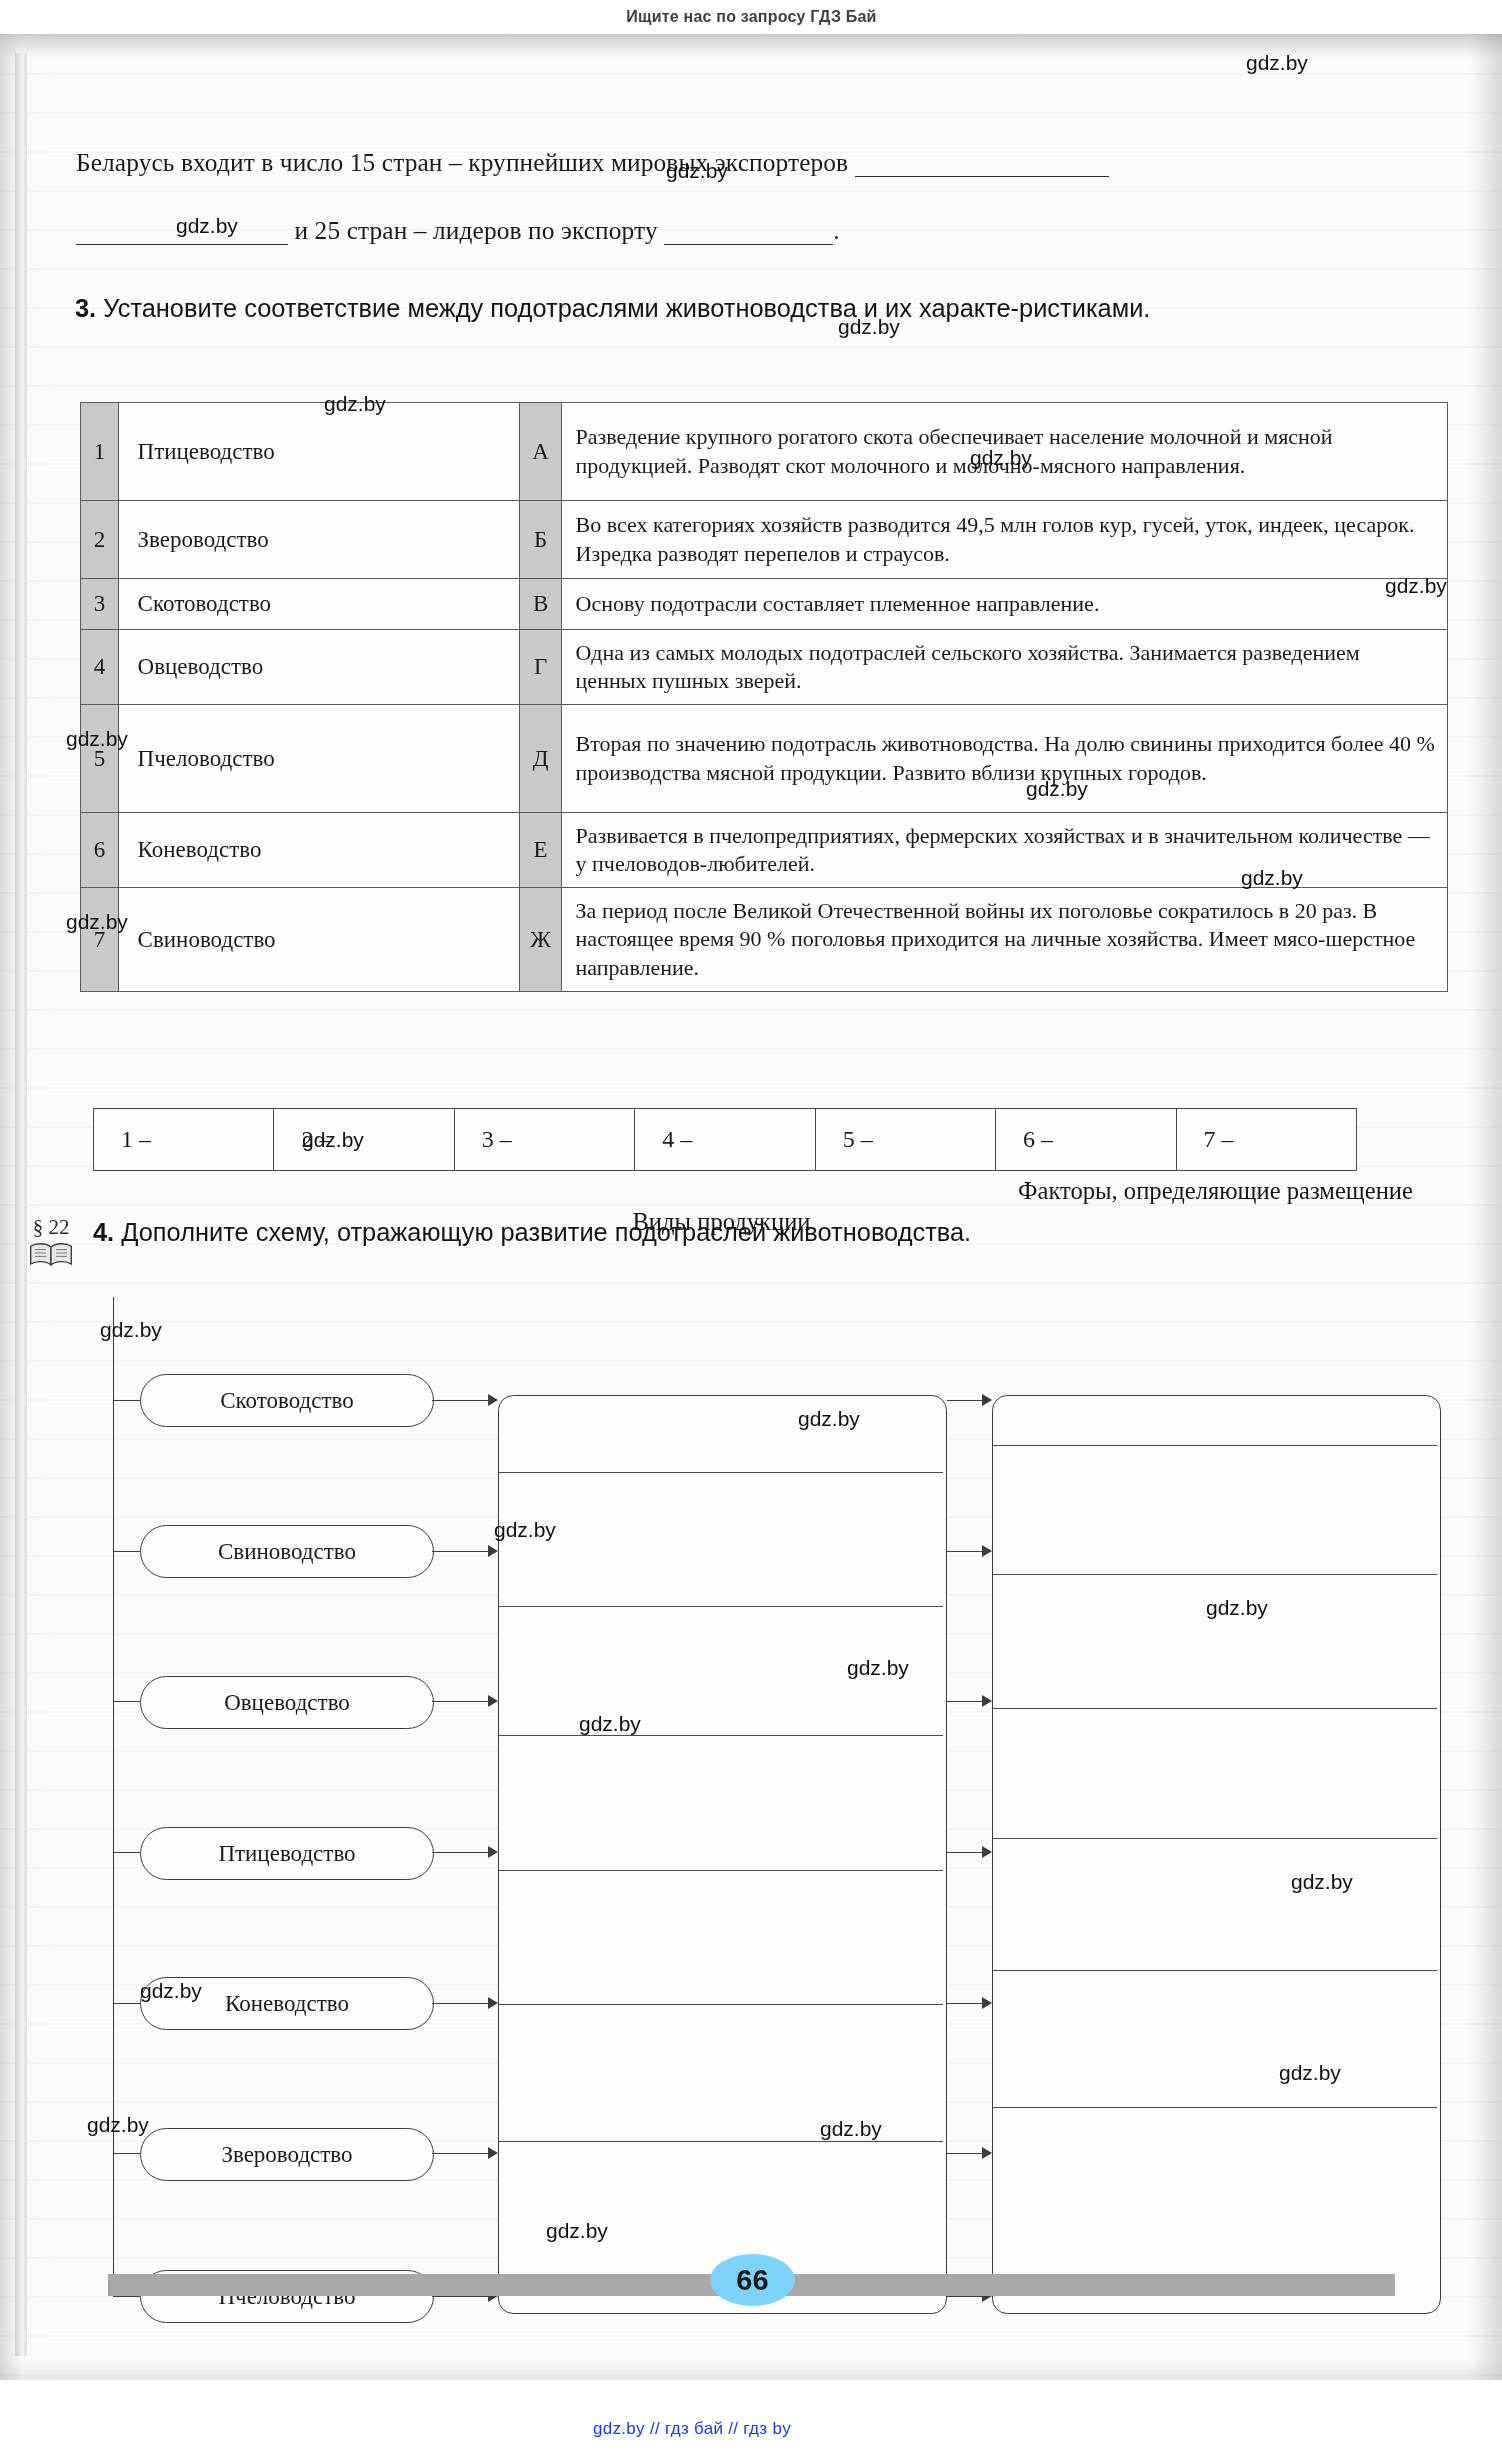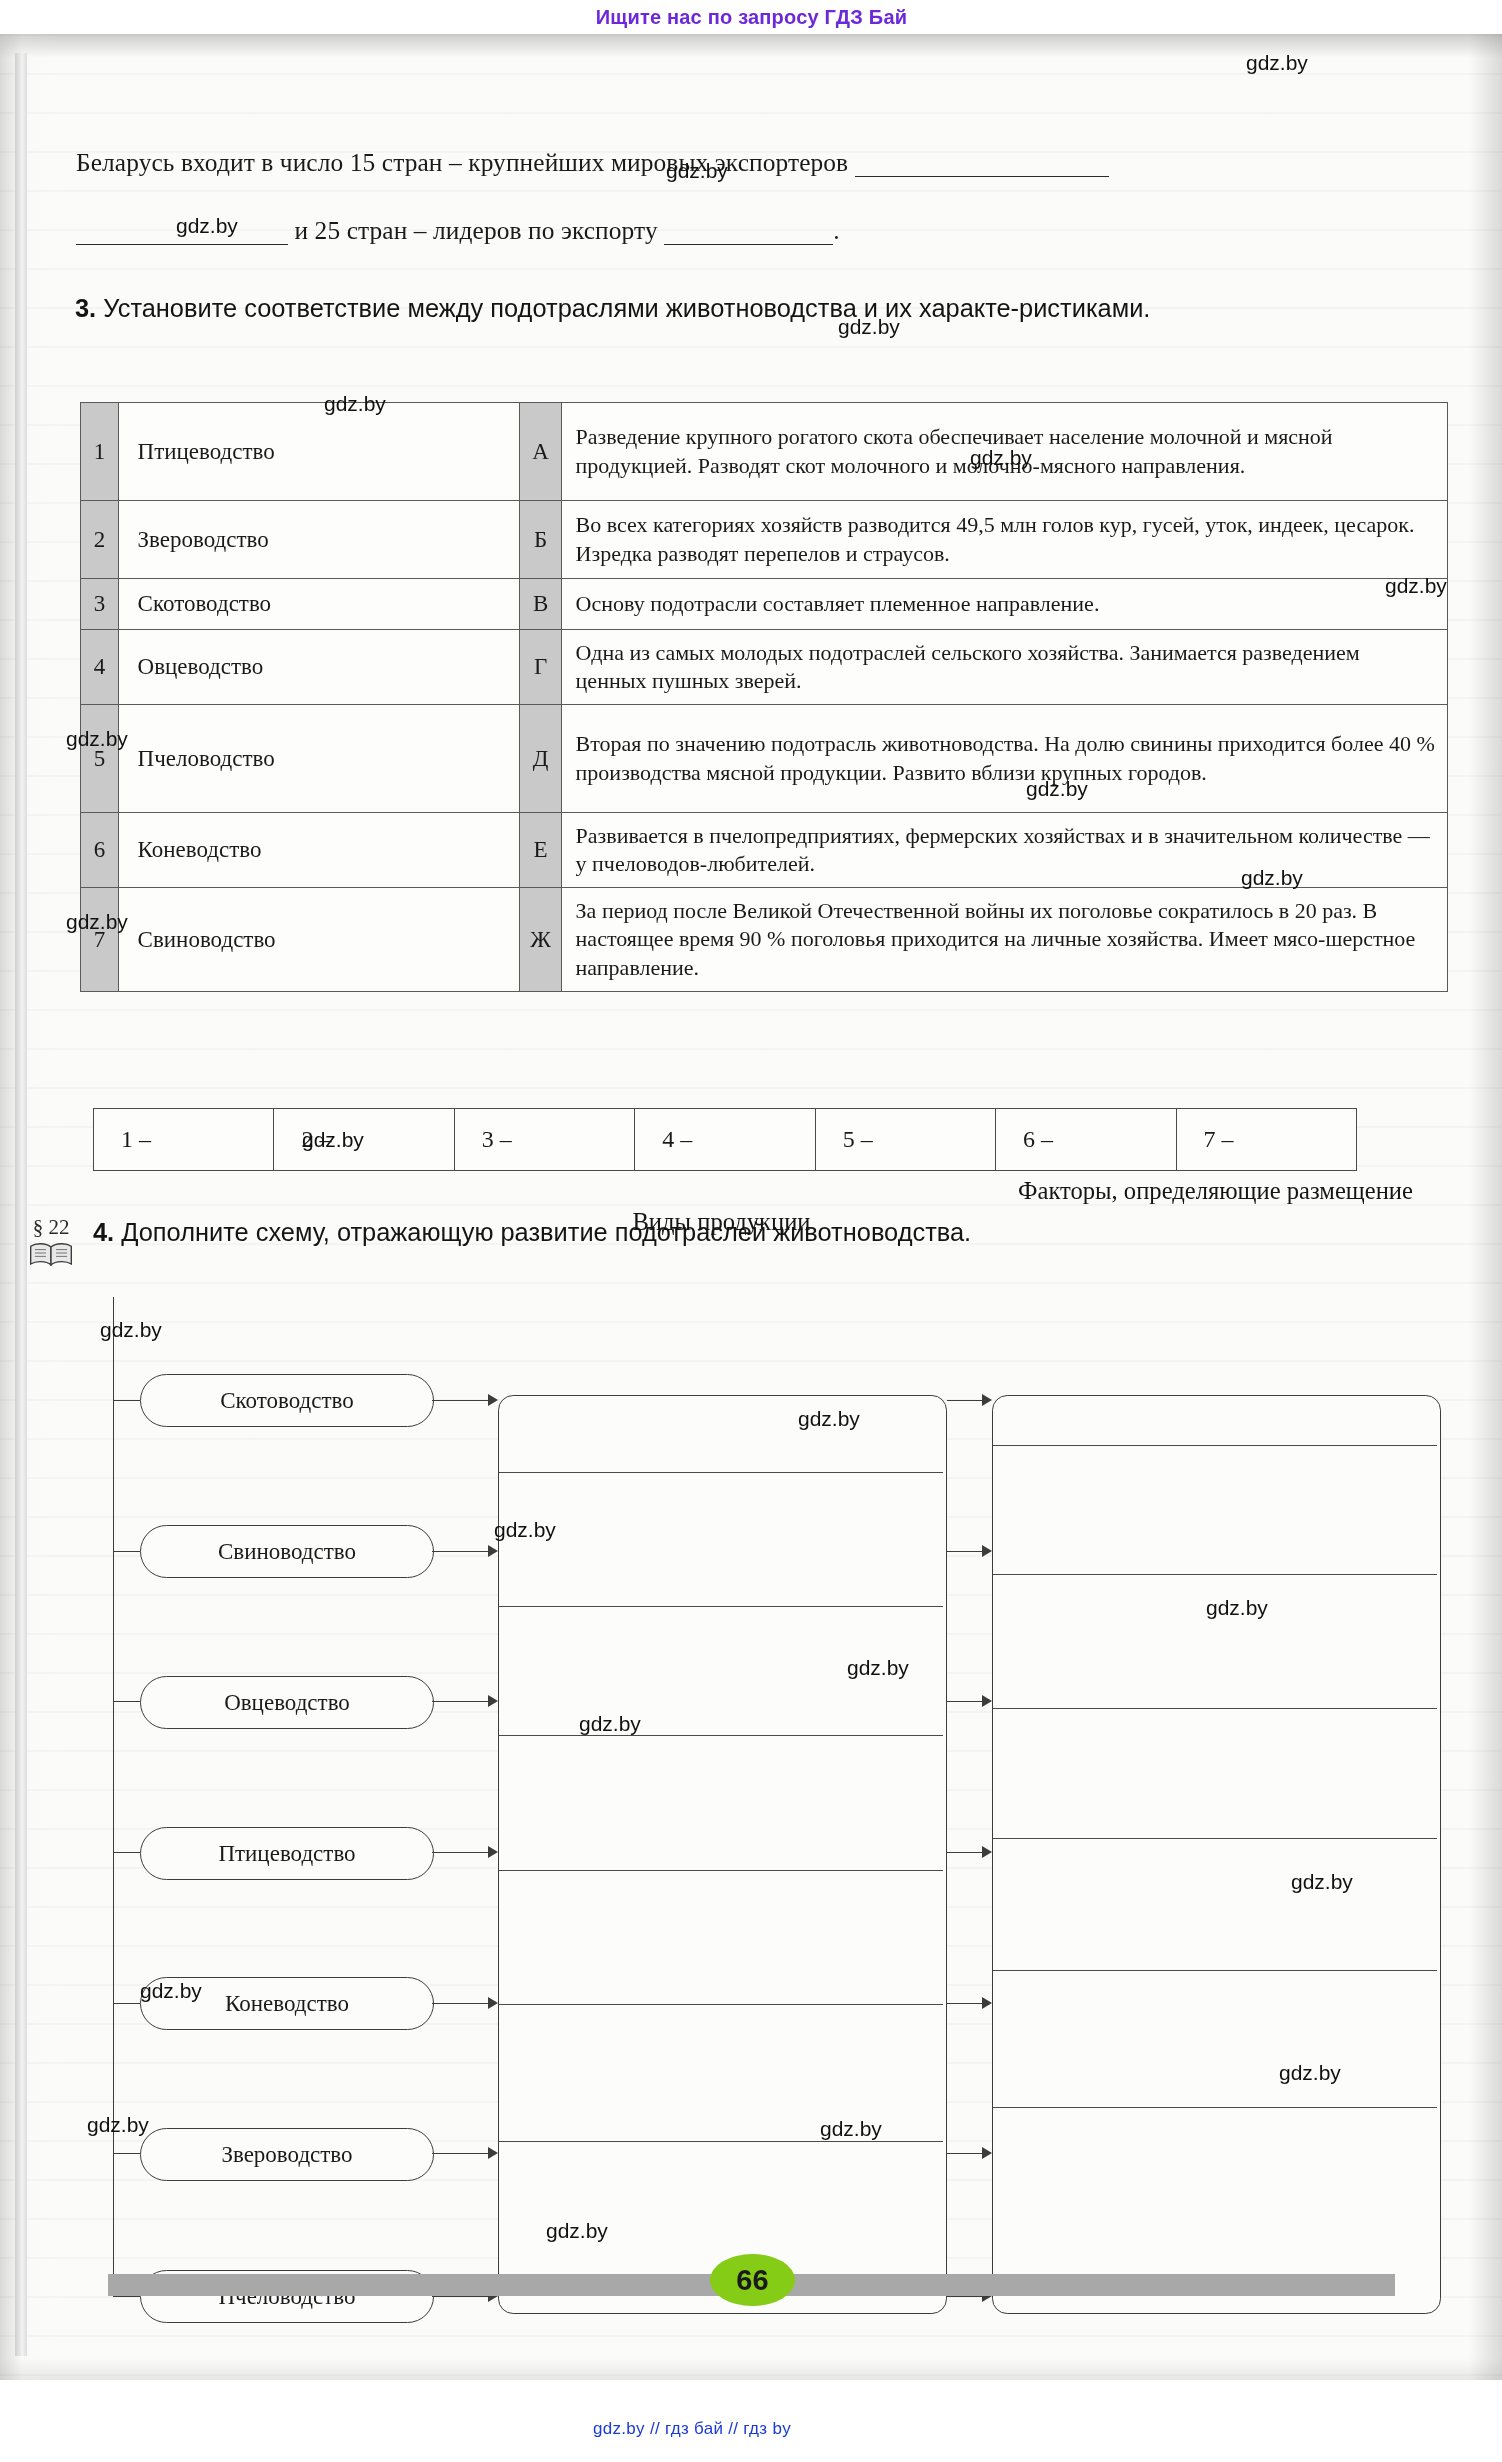--- a/index.html
+++ b/index.html
@@ -11,23 +11,23 @@
     overflow:hidden;
   }
 
   
   #top-strip{
     position:absolute;left:0;top:0;width:1503px;height:34px;
     background:#ffffff;
     display:flex;align-items:center;justify-content:center;
   }
   #top-strip .promo{
-    color:#6d28d9;
+    color:#404040;
     font-family:"Liberation Sans", sans-serif;
-    font-size:20px;font-weight:700;
+    font-size:16px;font-weight:700;
     letter-spacing:0.2px;
   }
 
   
   #page{
     position:absolute;left:0;top:34px;width:1503px;height:2346px;
     background:#fbfbfa;
     overflow:hidden;
   }
   
@@ -162,21 +162,21 @@
     border-top:6px solid transparent;border-bottom:6px solid transparent;
     border-left:10.2px solid #3c3c3c;}
 
   
   #footer-bar{
     position:absolute;left:108px;top:2240px;width:1287px;height:22px;
     background:#a8a8a8;
   }
   #page-number{
     position:absolute;left:710px;top:2220px;width:85px;height:52px;
-    background:#84cc16;border-radius:50%;
+    background:#7dd3fc;border-radius:50%;
     display:flex;align-items:center;justify-content:center;
     font-family:"Liberation Sans", sans-serif;
     font-size:29px;font-weight:700;color:#1a1a1a;
   }
 
   
   #bottom-strip{
     position:absolute;left:0;top:2396px;width:1384px;height:66px;
     background:#ffffff;display:flex;align-items:center;justify-content:center;
   }

